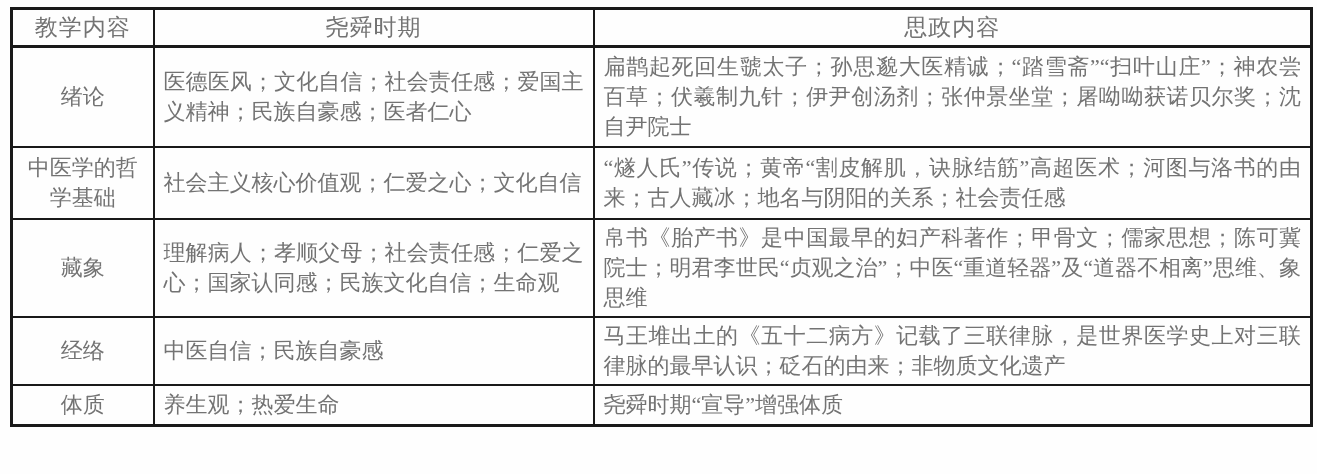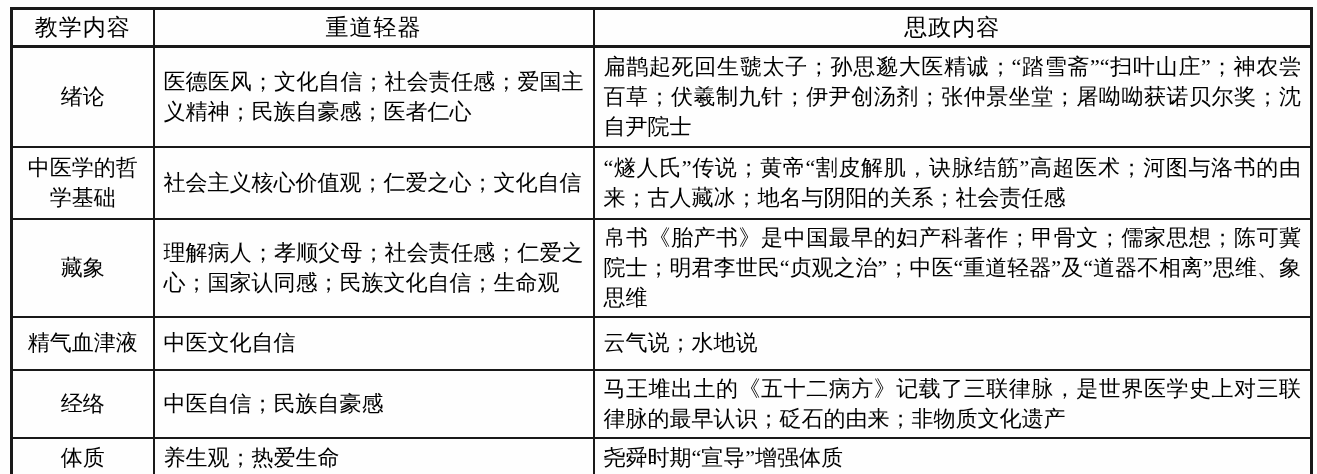--- a/index.html
+++ b/index.html
@@ -7,21 +7,21 @@
     padding: 0;
     background: #ffffff;
   }
   .page {
     position: relative;
     width: 1317px;
     height: 474px;
     background: #fefefe;
     overflow: hidden;
     font-family: "Liberation Serif", "DejaVu Serif", serif;
-    color: #000000;
+    color: #737373;
   }
   table.si-table {
     position: absolute;
     left: 10px;
     top: 7px;
     width: 1300px;
     border-collapse: collapse;
     table-layout: fixed;
     border: 3px solid #191919;
   }
@@ -65,46 +65,41 @@
 <div class="page">
   <table class="si-table">
     <colgroup>
       <col style="width:142px">
       <col style="width:440px">
       <col style="width:718px">
     </colgroup>
     <thead>
       <tr>
         <th>教学内容</th>
-        <th>重道轻器</th>
+        <th>尧舜时期</th>
         <th>思政内容</th>
       </tr>
     </thead>
     <tbody>
       <tr class="row-0">
         <td class="cell-teaching">绪论</td>
         <td class="cell-ideology">医德医风；文化自信；社会责任感；爱国主义精神；民族自豪感；医者仁心</td>
         <td class="cell-material">扁鹊起死回生虢太子；孙思邈大医精诚；“踏雪斋”“扫叶山庄”；神农尝百草；伏羲制九针；伊尹创汤剂；张仲景坐堂；屠呦呦获诺贝尔奖；沈自尹院士</td>
       </tr>
       <tr class="row-1">
         <td class="cell-teaching">中医学的哲
 学基础</td>
         <td class="cell-ideology">社会主义核心价值观；仁爱之心；文化自信</td>
         <td class="cell-material">“燧人氏”传说；黄帝“割皮解肌，诀脉结筋”高超医术；河图与洛书的由来；古人藏冰；地名与阴阳的关系；社会责任感</td>
       </tr>
       <tr class="row-2">
         <td class="cell-teaching">藏象</td>
         <td class="cell-ideology">理解病人；孝顺父母；社会责任感；仁爱之心；国家认同感；民族文化自信；生命观</td>
         <td class="cell-material">帛书《胎产书》是中国最早的妇产科著作；甲骨文；儒家思想；陈可冀院士；明君李世民“贞观之治”；中医“重道轻器”及“道器不相离”思维、象思维</td>
       </tr>
-      <tr class="row-3">
-        <td class="cell-teaching">精气血津液</td>
-        <td class="cell-ideology">中医文化自信</td>
-        <td class="cell-material">云气说；水地说</td>
-      </tr>
       <tr class="row-4">
         <td class="cell-teaching">经络</td>
         <td class="cell-ideology">中医自信；民族自豪感</td>
         <td class="cell-material">马王堆出土的《五十二病方》记载了三联律脉，是世界医学史上对三联律脉的最早认识；砭石的由来；非物质文化遗产</td>
       </tr>
       <tr class="row-5">
         <td class="cell-teaching">体质</td>
         <td class="cell-ideology">养生观；热爱生命</td>
         <td class="cell-material">尧舜时期“宣导”增强体质</td>
       </tr>

